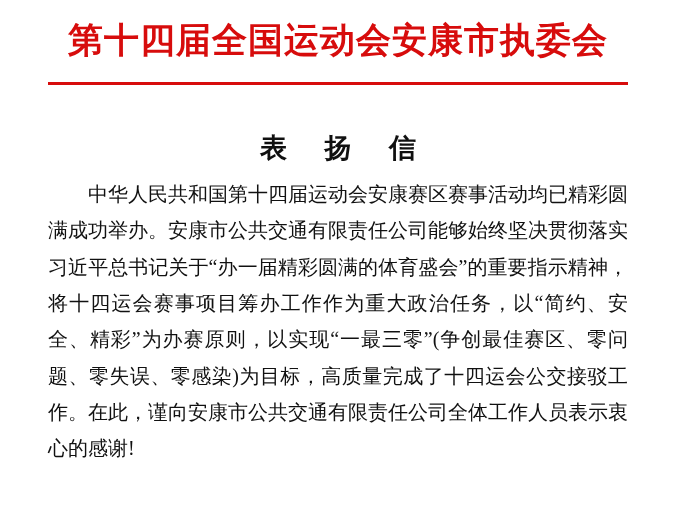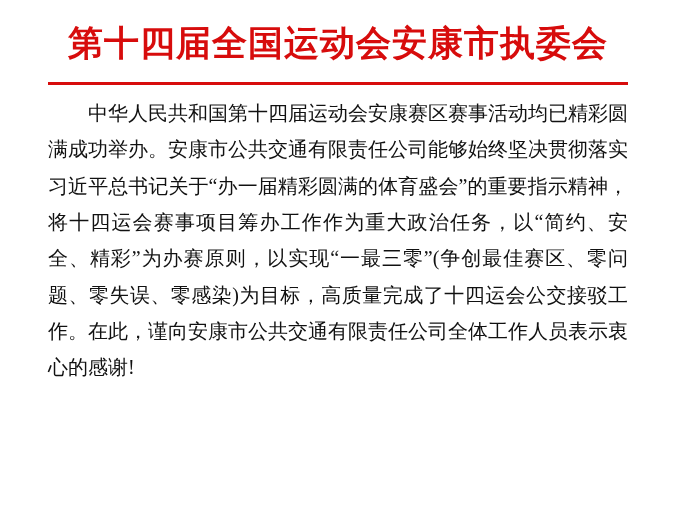--- a/index.html
+++ b/index.html
@@ -17,21 +17,21 @@
     position: relative;
     width: 676px;
     height: 531px;
     box-sizing: border-box;
     padding: 0 48px;
   }
   .letterhead {
     margin-top: 22px;
     text-align: center;
     color: #d70c0c;
-    font-family: Liberation Serif, serif;
+    font-family: Liberation Mono, monospace;
     font-weight: 700;
     font-size: 35px;
     letter-spacing: 1px;
     line-height: 1.25;
     white-space: nowrap;
   }
   .rule {
     margin-top: 16px;
     height: 3px;
     background: #d70c0c;
@@ -65,17 +65,18 @@
 </style>
 </head>
 <body>
 
 <div class="page">
 
   <div class="letterhead">第十四届全国运动会安康市执委会</div>
 
   <div class="rule"></div>
 
+  <div class="doc-title">表 扬 信</div>
 
 
   <div class="body-text">中华人民共和国第十四届运动会安康赛区赛事活动均已精彩圆满成功举办。安康市公共交通有限责任公司能够始终坚决贯彻落实习近平总书记关于“办一届精彩圆满的体育盛会”的重要指示精神，将十四运会赛事项目筹办工作作为重大政治任务，以“简约、安全、精彩”为办赛原则，以实现“一最三零”(争创最佳赛区、零问题、零失误、零感染)为目标，高质量完成了十四运会公交接驳工作。在此，谨向安康市公共交通有限责任公司全体工作人员表示衷心的感谢!</div>
 
 </div>
 
 </body></html>

